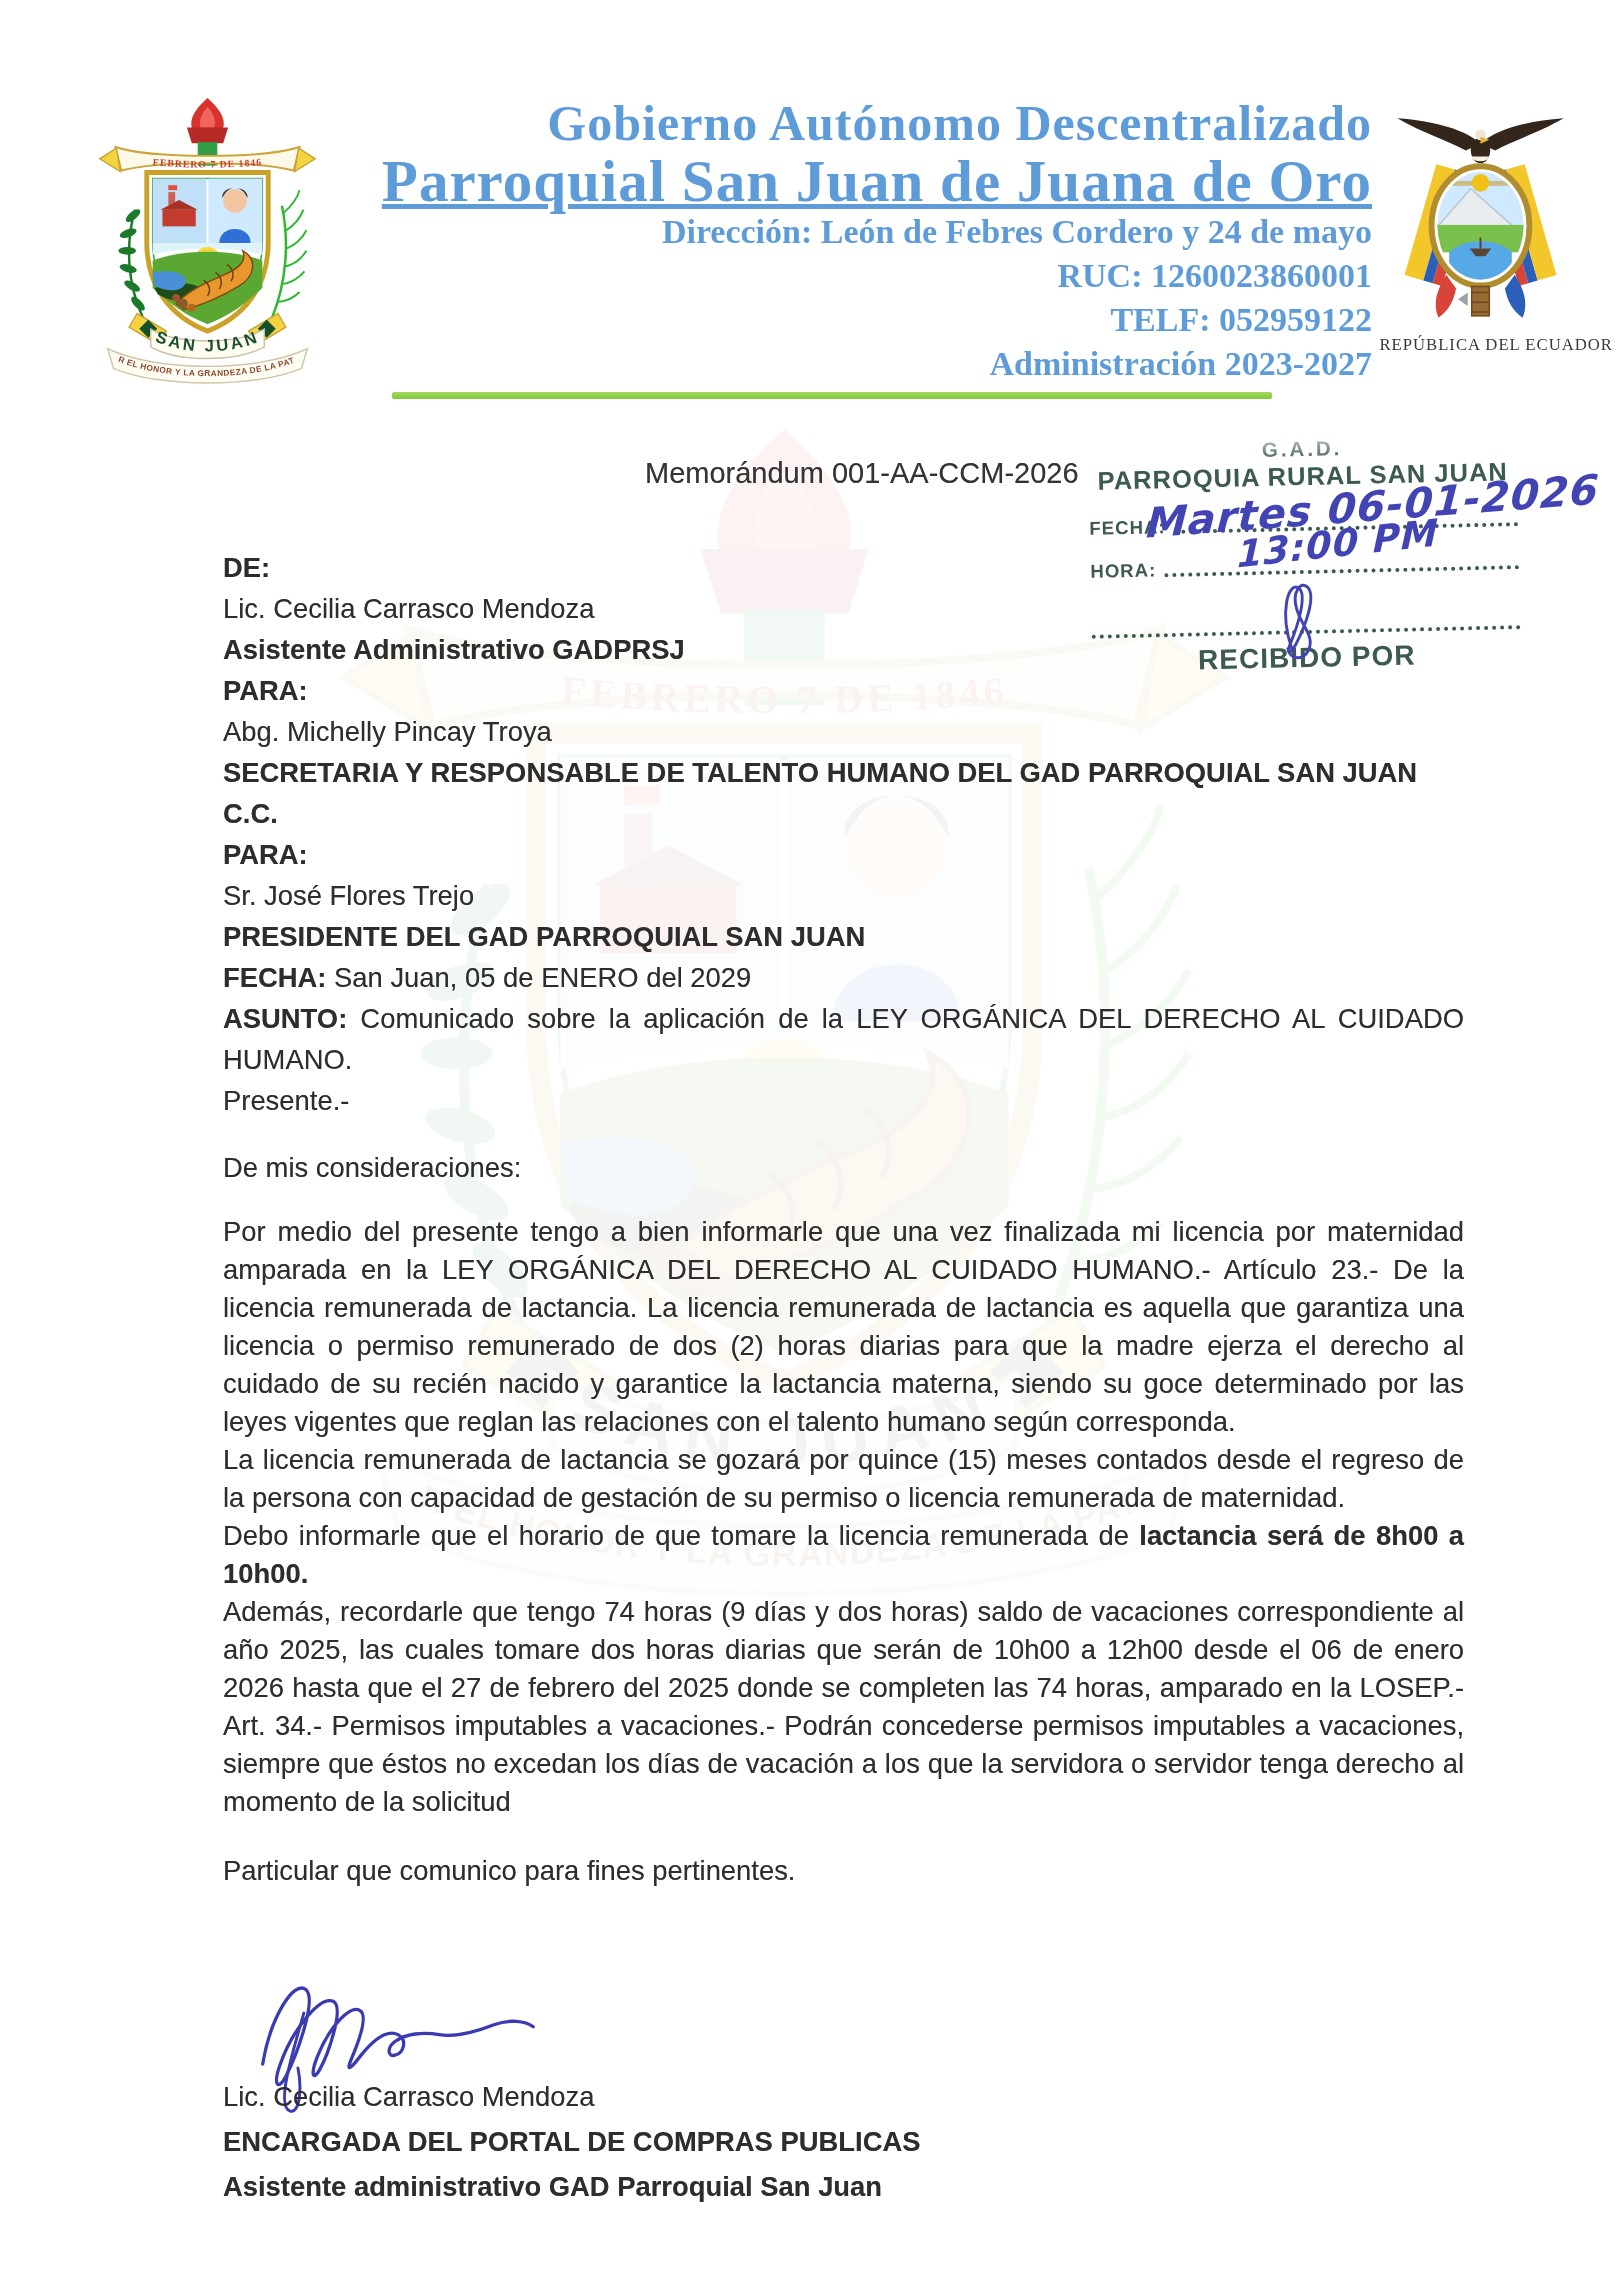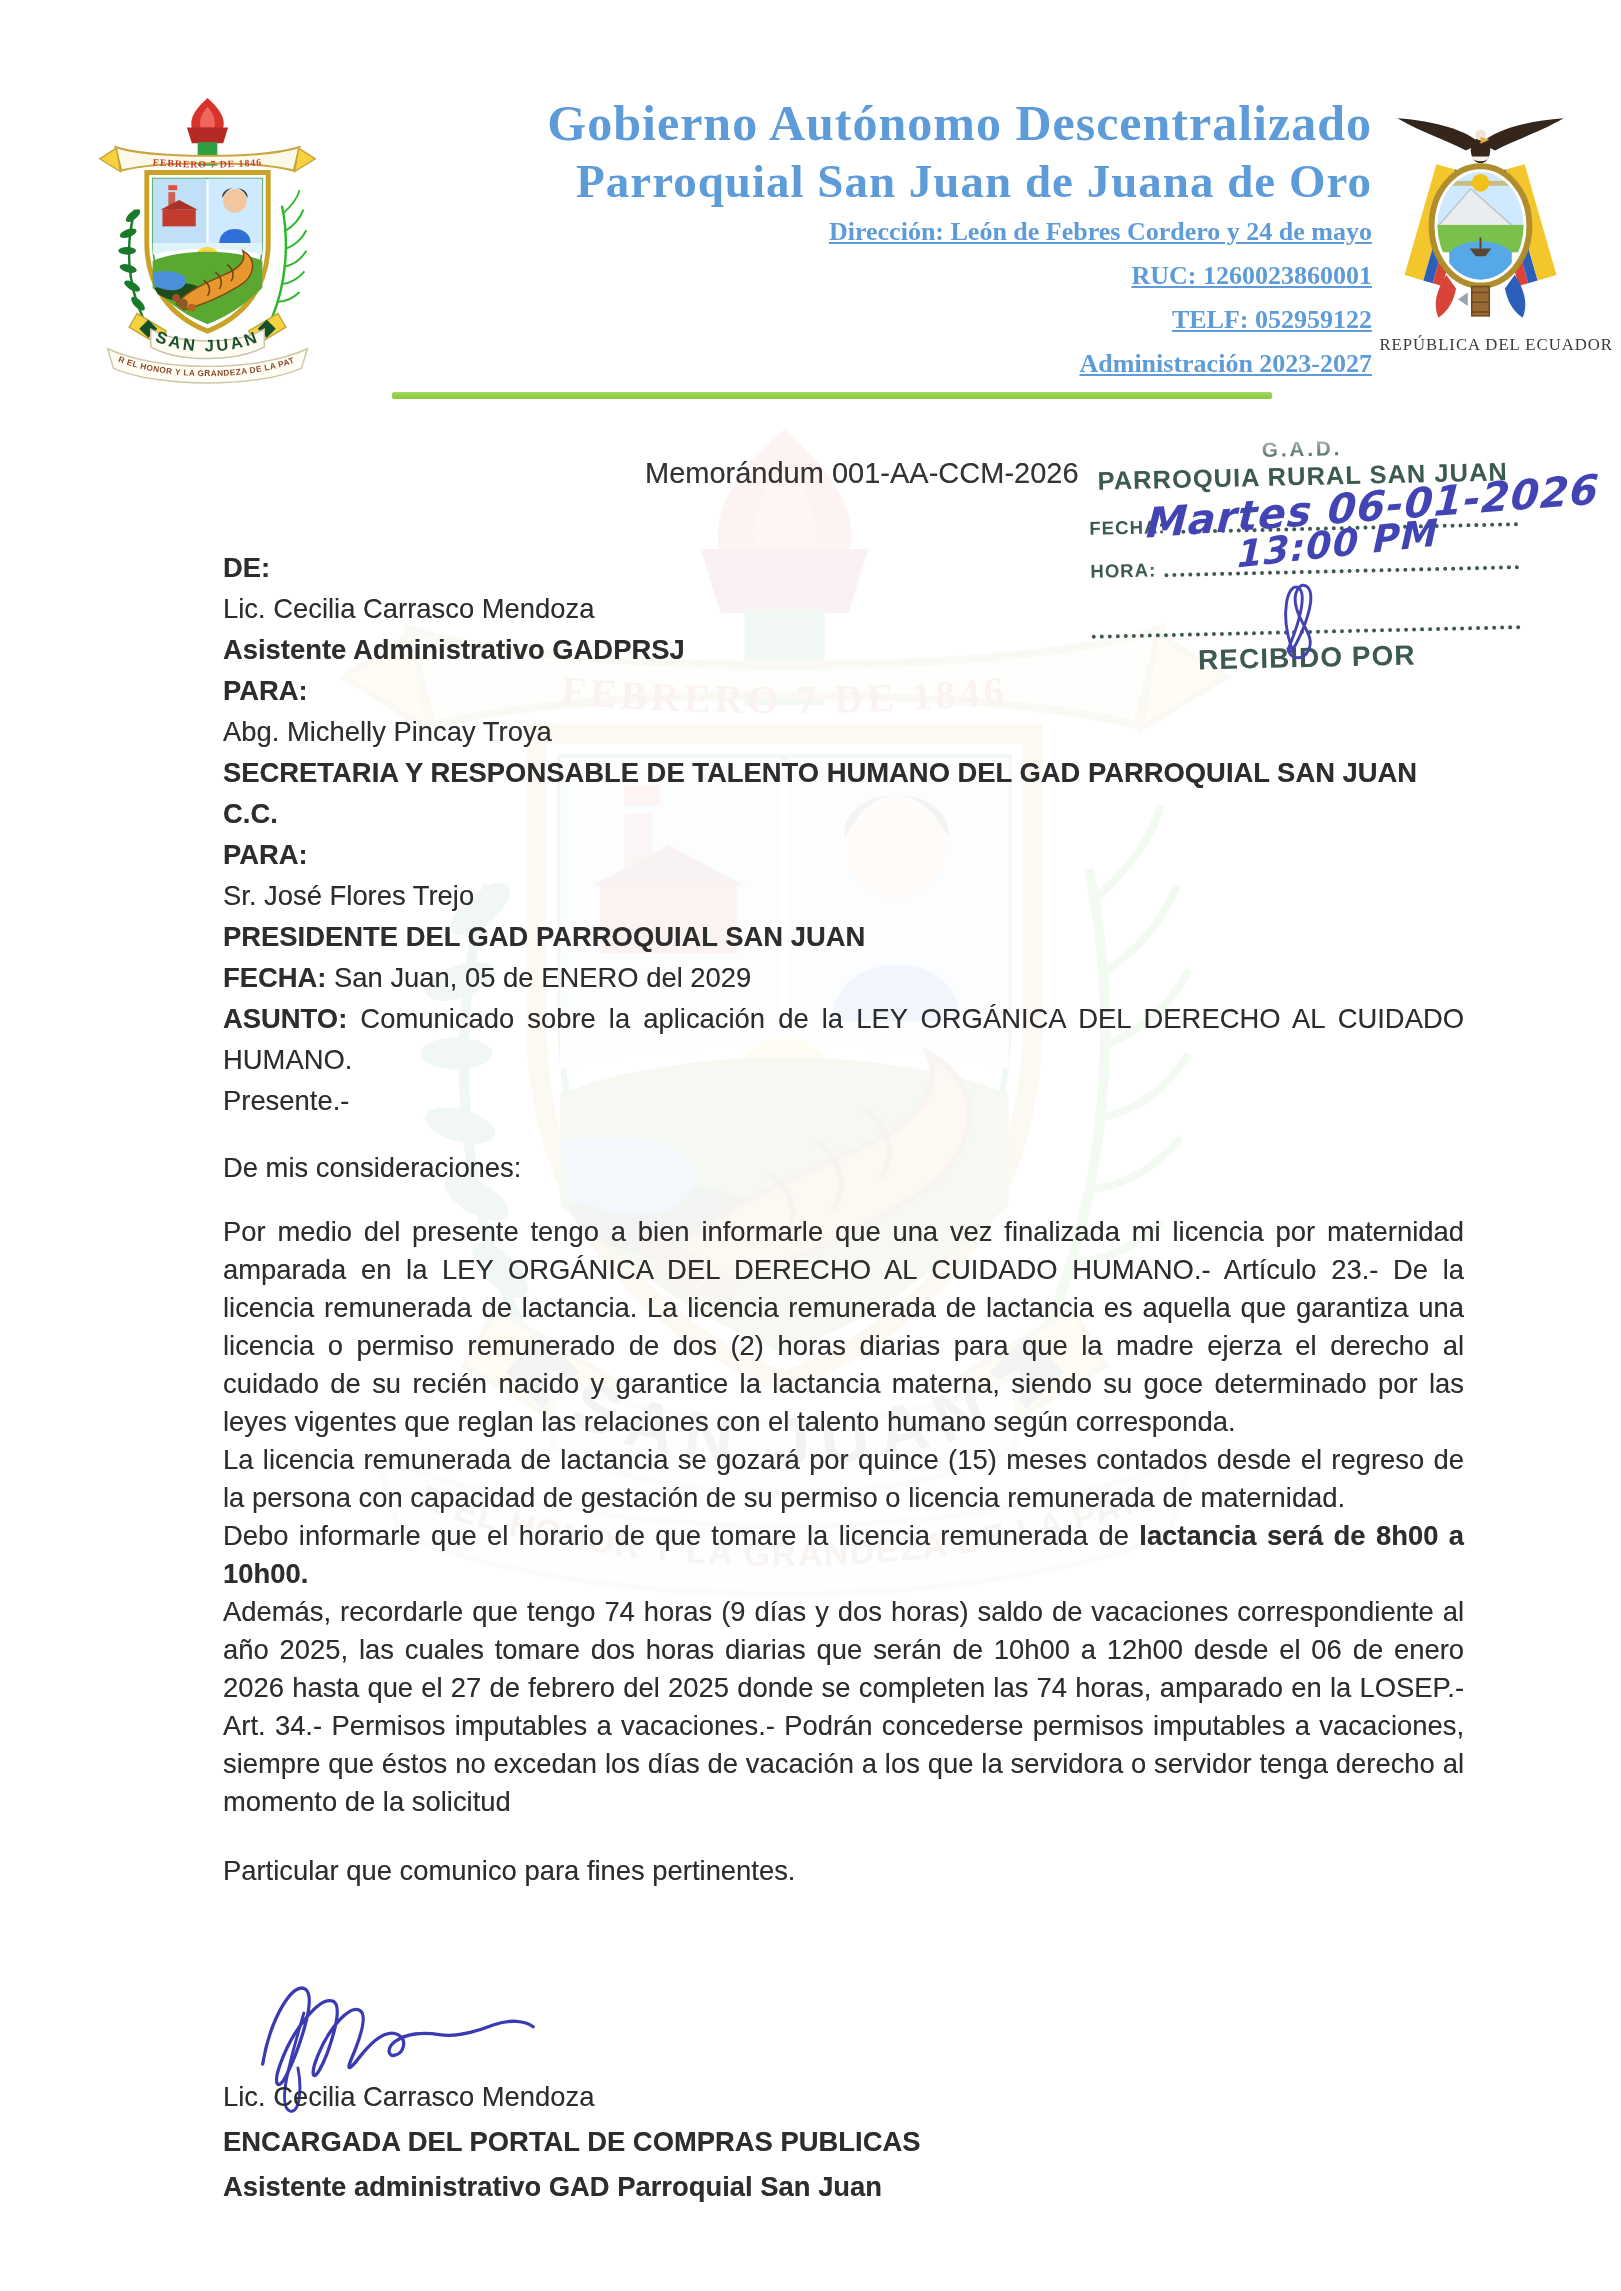--- a/index.html
+++ b/index.html
@@ -7,22 +7,22 @@
     position:relative;width:1621px;height:2292px;background:#ffffff;
     margin:0 auto;overflow:hidden;
     font-family:"Liberation Sans",sans-serif;color:#2d2d2d;
   }
   
   .crest-left{position:absolute;left:90px;top:96px;width:235px;height:294px;}
   .ecuador{position:absolute;left:1368px;top:110px;width:245px;text-align:right;}
   .ecuador .caption{font-family:"Liberation Serif",serif;font-size:16.7px;color:#3a3a3a;letter-spacing:1px;margin-top:3.9px;}
   .header-text{position:absolute;left:338px;top:94px;width:1034px;text-align:right;color:#5e9bd9;font-family:"Liberation Serif",serif;font-weight:bold;}
   .header-text .org1{font-size:50px;line-height:59px;letter-spacing:1px;}
-  .header-text .org2{font-size:47px;line-height:57px;letter-spacing:1px;}
-  .header-text .sub{font-size:26px;line-height:44px;text-decoration:underline;}
+  .header-text .org2{font-size:59px;line-height:57px;letter-spacing:1px;text-decoration:underline;}
+  .header-text .sub{font-size:34px;line-height:44px;}
   .divider{position:absolute;left:392px;top:392px;width:880px;height:6.9px;
     background:linear-gradient(to bottom,#a4d95e,#86c940);border-radius:2px;}
   
   .watermark{position:absolute;left:304px;top:421px;width:961px;opacity:0.055;pointer-events:none;}
   
   .memo-number{position:absolute;left:645px;top:457px;font-size:29px;color:#343434;
     text-shadow:0 0 0.5px rgba(52,52,52,.5);}
   
   .stamp{position:absolute;left:1090px;top:437px;width:429px;color:#3d5a52;transform:rotate(-1.3deg);}
   .stamp .gad{text-align:center;font-size:20.6px;font-weight:bold;letter-spacing:2.9px;opacity:.8;

